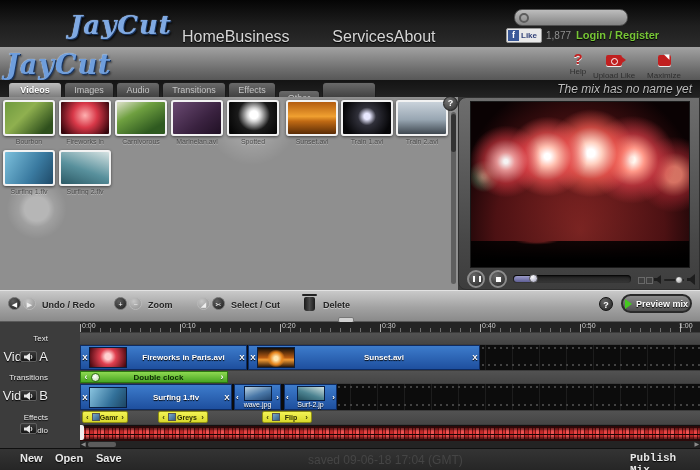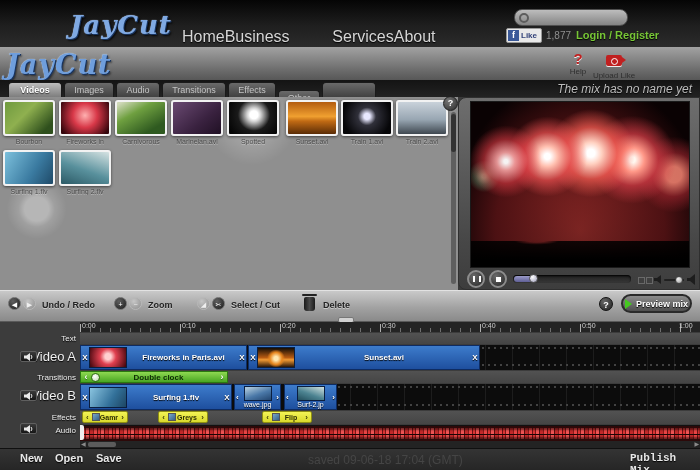--- a/index.html
+++ b/index.html
@@ -98,21 +98,21 @@
   .qbtn{width:14px;height:14px;border-radius:50%;background:radial-gradient(circle at 35% 30%,#666,#222);border:1px solid #111;
         color:#fff;font:bold 9px "Liberation Sans",sans-serif;text-align:center;line-height:14px;box-sizing:border-box;cursor:pointer;}
   .pvmix{left:621px;top:294px;width:71px;height:19px;border-radius:10px;background:linear-gradient(#8c8c8c,#4f4f4f);border:2px solid #2a2a2a;
          display:flex;align-items:center;justify-content:center;gap:4px;box-sizing:border-box;cursor:pointer;}
   .pvmix .ply{width:0;height:0;border-left:7px solid #45c820;border-top:5px solid transparent;border-bottom:5px solid transparent;}
   .pvmix .txt{font:bold 9px "Liberation Sans",sans-serif;color:#fff;text-shadow:0 1px 1px #000;}
   .zoomhandle{left:338px;top:317px;width:14px;height:4px;background:#d2d2d2;border:1px solid #777;border-radius:2px;cursor:pointer;}
 
   
   .timeline{left:0;top:322px;width:700px;height:126px;background:#3c3c3c;}
-  .tlab{position:absolute;right:624px;text-align:left;color:#efefef;text-shadow:0 1px 1px #000;white-space:nowrap;}
+  .tlab{position:absolute;right:652px;text-align:left;color:#efefef;text-shadow:0 1px 1px #000;white-space:nowrap;}
   .tlab.small{font-size:8px;}
   .tlab.big{font-size:13px;}
   .mutebtn{left:20px;width:17px;height:11px;background:linear-gradient(#3a3a3a,#161616);border:1px solid #5f5f5f;border-radius:2px;
            display:flex;align-items:center;justify-content:center;box-sizing:border-box;cursor:pointer;}
   .ruler{left:80px;top:0;width:620px;height:10px;background:#242424;
          background-image:repeating-linear-gradient(90deg,#b0b0b0 0 1px,transparent 1px 100px),repeating-linear-gradient(90deg,#6f6f6f 0 1px,transparent 1px 10px);
          background-size:100% 8px,100% 4px;background-position:left bottom,left bottom;background-repeat:repeat-x,repeat-x;}
   .rlab{position:absolute;top:0;font-size:7px;color:#cfcfcf;}
   .row{left:80px;width:620px;}
   .row.plain{background:linear-gradient(#525252,#454545);}
@@ -187,20 +187,24 @@
   <div class="abs hdr2"></div>
   <div class="abs logo2">JayCut</div>
   <div class="abs appact" style="left:546px;">
     <div class="qmark-red">?</div>
     <div class="lbl">Help</div>
   </div>
   <div class="abs appact" style="left:582px;">
     <span class="cam"></span>
     <div class="lbl">Upload Like</div>
   </div>
+  <div class="abs appact" style="left:632px;">
+    <span class="maxi"></span>
+    <div class="lbl">Maximize</div>
+  </div>
 
   <div class="abs tabstrip"></div>
   <div class="abs tab active" style="left:8px;top:80px;width:54px;">Videos</div>
   <div class="abs tab" style="left:64px;top:80px;width:50px;">Images</div>
   <div class="abs tab" style="left:116px;top:80px;width:44px;">Audio</div>
   <div class="abs tab" style="left:162px;top:80px;width:64px;">Transitions</div>
   <div class="abs tab" style="left:228px;top:80px;width:48px;">Effects</div>
   <div class="abs tab" style="left:278px;top:88px;width:42px;">Other</div>
   <div class="abs tab" style="left:322px;top:80px;width:54px;"></div>
   <div class="abs mixtitle">The mix has no name yet</div>

